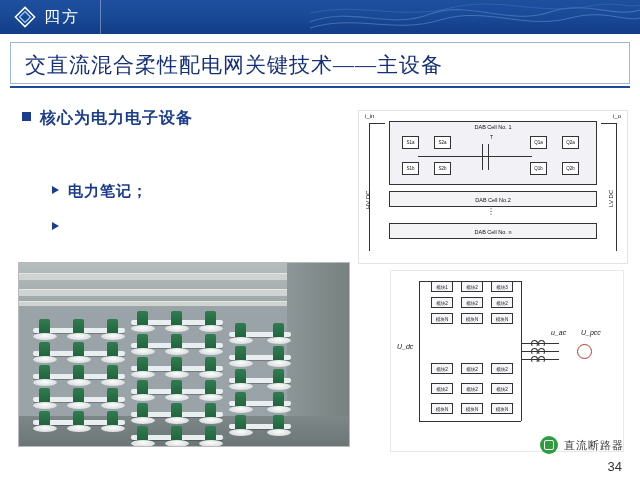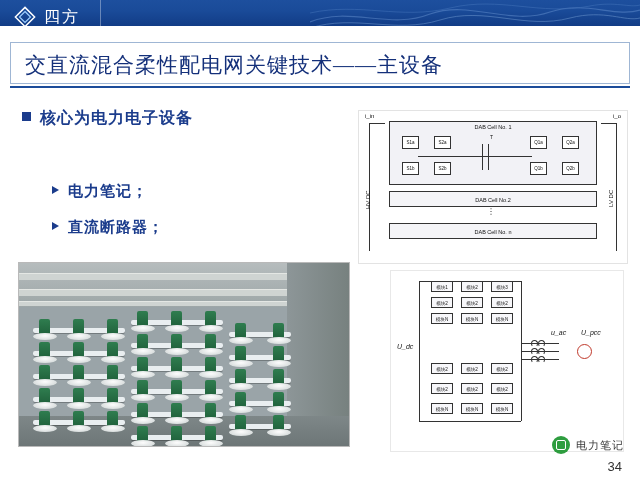--- a/index.html
+++ b/index.html
@@ -17,21 +17,21 @@
     position: relative;
     width: 640px;
     height: 480px;
     background: #ffffff;
     box-sizing: border-box;
   }
   
   .header {
     position: absolute;
     left: 0; top: 0;
-    width: 640px; height: 26px;
+    width: 640px; height: 34px;
     background: linear-gradient(180deg, #1d4f9e 0%, #1a4b99 40%, #123c86 100%);
     overflow: hidden;
   }
   .header .wave {
     position: absolute;
     right: 0; top: 0;
     width: 330px; height: 34px;
     opacity: 0.55;
   }
   .logo-mark {
@@ -304,21 +304,21 @@
   <div class="title-underline"></div>
 
   <div class="bullet-l1">
     <span class="sq"></span><span>核心为电力电子设备</span>
   </div>
 
   <div class="bullet-l2" id="b2b">
     <span class="tri"></span><span>电力笔记；</span>
   </div>
   <div class="bullet-l2" id="b2c">
-    <span class="tri"></span><span>直流断路器；</span>
+    <span class="tri"></span>
   </div>
 
   <div class="photo">
     <div class="ceiling"></div>
     <div class="pipe" style="left:0; top:10px; width:100%;"></div>
     <div class="pipe" style="left:0; top:26px; width:100%;"></div>
     <div class="pipe" style="left:0; top:38px; width:100%; height:4px;"></div>
     <div class="wallR"></div>
     <div class="floor"></div>
 
@@ -545,17 +545,17 @@
 
     <div class="srcO" style="left:186px; top:73px;"></div>
 
     <div class="lbl2" style="left:6px; top:72px;">U_dc</div>
     <div class="lbl2" style="left:160px; top:58px;">u_ac</div>
     <div class="lbl2" style="left:190px; top:58px;">U_pcc</div>
   </div>
 
   <div class="footer-wm">
     <div class="wm-icon"></div>
-    <div class="wm-text">电力笔记</div>
+    <div class="wm-text">直流断路器</div>
   </div>
   <div class="page-num">34</div>
 
 </div>
 
 </body></html>

